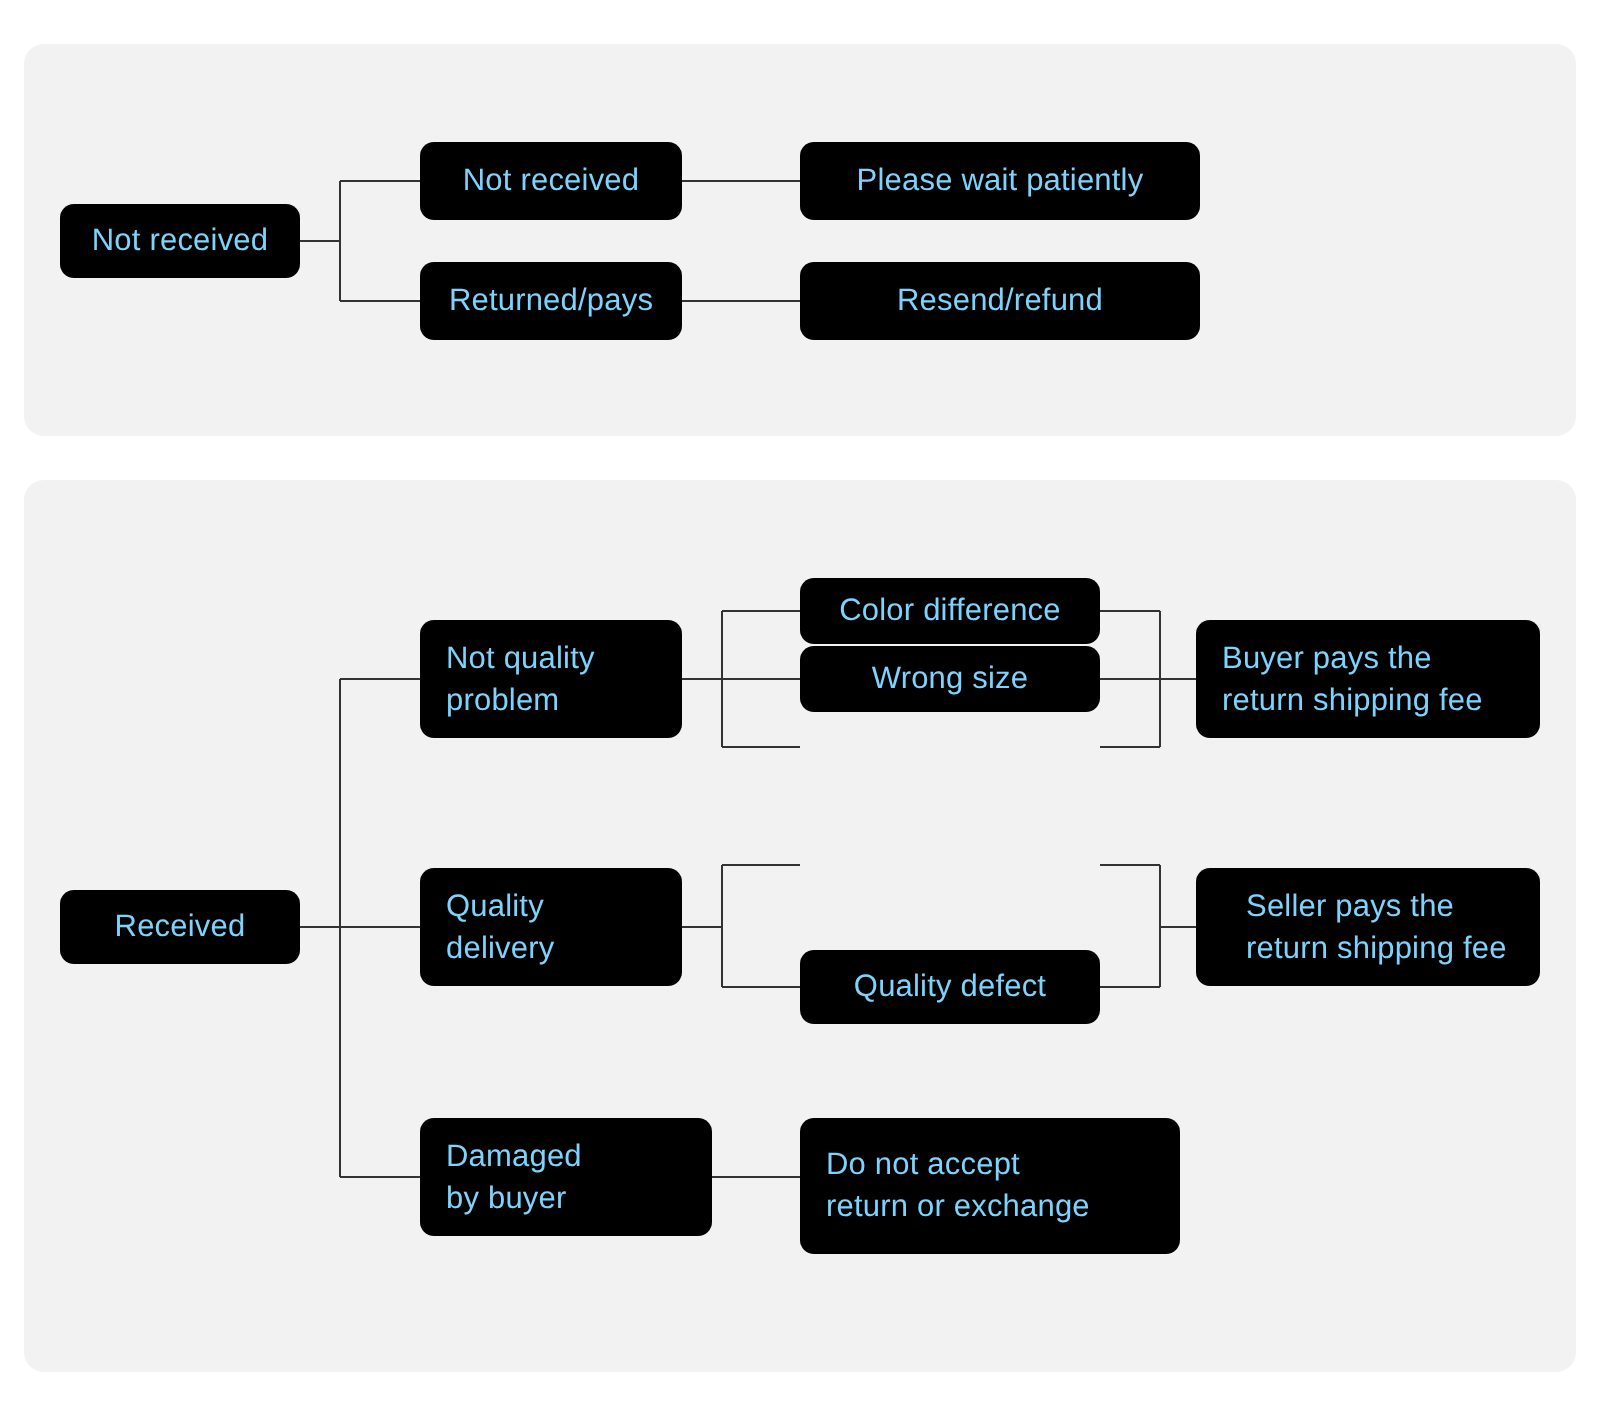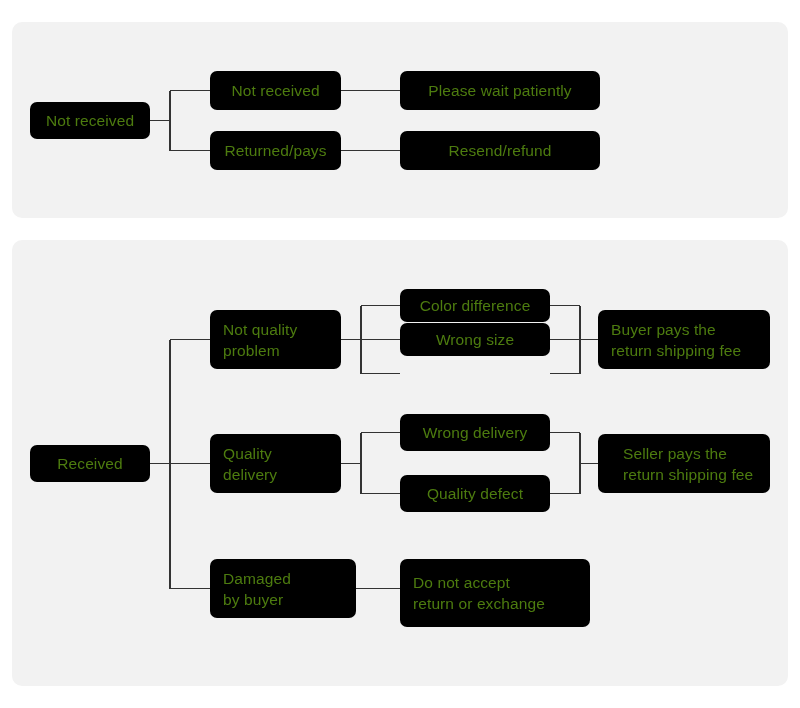--- a/index.html
+++ b/index.html
@@ -41,21 +41,21 @@
     position: absolute;
     left: 0;
     top: 0;
     width: 800px;
     height: 708px;
     pointer-events: none;
   }
   .node {
     position: absolute;
     background: #000000;
-    color: #4d7c0f;
+    color: #7dd3fc;
     border-radius: 7px;
     box-sizing: border-box;
     display: flex;
     flex-direction: column;
     justify-content: center;
     font-size: 15.5px;
     line-height: 21px;
     letter-spacing: 0.1px;
     white-space: pre-line;
   }
@@ -140,21 +140,20 @@
 
   <div class="node center" style="left:400px; top:289px; width:150px; height:33px;">Color difference</div>
 
 
   <div class="node left" style="left:598px; top:310px; width:172px; height:59px;">Buyer pays the
 return shipping fee</div>
 
   <div class="node left" style="left:210px; top:434px; width:131px; height:59px;">Quality
 delivery</div>
 
-  <div class="node center" style="left:400px; top:414px; width:150px; height:37px;">Wrong delivery</div>
 
   <div class="node center" style="left:400px; top:475px; width:150px; height:37px;">Quality defect</div>
 
   <div class="node left" style="left:598px; top:434px; width:172px; height:59px;padding-left:25px;">Seller pays the
 return shipping fee</div>
 
   <div class="node left" style="left:210px; top:559px; width:146px; height:59px;">Damaged
 by buyer</div>
 
   <div class="node left" style="left:400px; top:559px; width:190px; height:68px;">Do not accept

